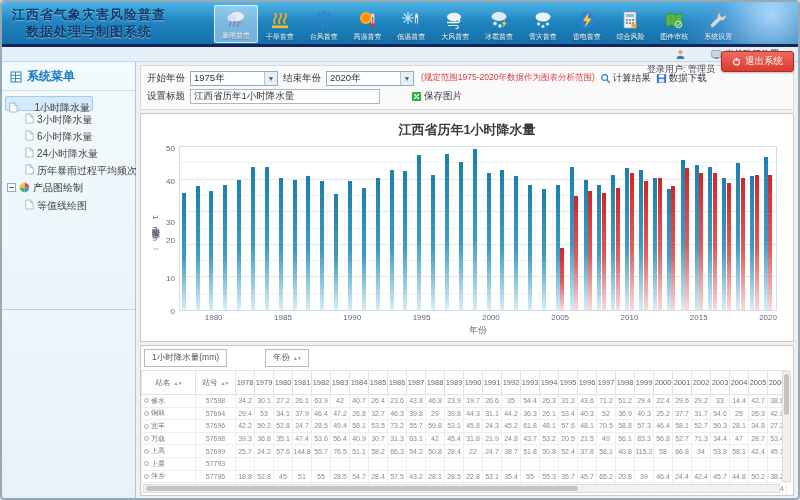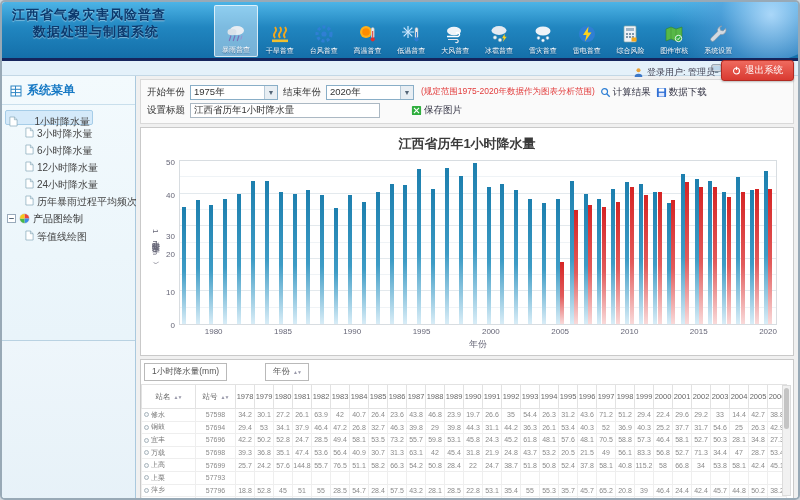--- a/index.html
+++ b/index.html
@@ -1,22 +1,22 @@
 <!DOCTYPE html>
 <html><head>
 <meta charset="utf-8">
 <style>
   * { margin:0; padding:0; box-sizing:border-box; }
   html,body { background:#cfd6dc; font-family:"Liberation Sans","DejaVu Sans",sans-serif; }
   .win { position:relative; width:800px; height:500px; background:#fff; border:2px solid #98a9b6;
          border-radius:5px; overflow:hidden; }
 
   
-  .hdr { position:relative; height:56px;
-         background:linear-gradient(180deg,#4db4e6 0%,#2186c0 45%,#146fa9 100%); overflow:hidden;text-align:center; }
+  .hdr { position:relative; height:42px;
+         background:linear-gradient(180deg,#4db4e6 0%,#2186c0 45%,#146fa9 100%); overflow:hidden; }
   .hdr::after { content:""; position:absolute; right:-30px; top:-30px; width:190px; height:95px;
          background:radial-gradient(circle at 70% 45%, rgba(190,225,255,.85) 0%, rgba(90,160,220,.55) 35%, rgba(20,90,150,0) 70%);
          border-radius:50%; }
   .hdr-title { position:absolute; left:10px; top:4px; z-index:3; font-weight:bold; font-size:13px;
          color:#0c3a6e; line-height:17px; letter-spacing:1px; text-shadow:0 1px 1px rgba(255,255,255,.45); }
   .hdr-title .l2 { padding-left:14px; }
   .toolbar { position:absolute; left:212px; right:58px; top:3px; bottom:1px; display:flex; z-index:4; }
   .tb-item { width:47px; display:flex; flex-direction:column; align-items:center; justify-content:flex-end;
          padding-bottom:1px; cursor:pointer; }
   .tb-item.active { background:rgba(215,240,255,.5); border:1px solid rgba(255,255,255,.7); border-radius:2px; }
@@ -24,21 +24,21 @@
   .tb-lb { font-size:7px; color:#fff; white-space:nowrap; text-shadow:0 1px 1px rgba(0,40,80,.6); margin-top:1px; }
   .hdr-strip { height:3px; background:#15255d; }
 
   
   .crumbbar { position:relative; height:15px; background:#e4f1fa; border-bottom:1px solid #c3d8e6;
          display:flex; align-items:center; font-size:9px; color:#4a5a68; padding:0 6px;justify-content:flex-end; }
   .crumbbar .bc-ic svg { width:11px; height:11px; margin-right:3px; display:block; }
   .crumb-label { font-weight:bold; color:#35506a; margin-right:4px; }
   .crumb-path { color:#6b7d8d; }
   .userzone { position:absolute; right:4px; top:-6px; display:flex; align-items:center; gap:6px; }
-  .login { display:flex; align-items:center; gap:3px; font-size:9px; color:#445; margin-top:8px; }
+  .login { display:flex; align-items:center; gap:3px; font-size:9px; color:#445; margin-top:8px;flex-direction:column; }
   .login svg { width:11px; height:11px; }
   .logout-btn { display:flex; align-items:center; gap:4px; background:linear-gradient(180deg,#ef6a5e,#d93a31);
          border:1px solid #b02a22; color:#fff; font-size:9.5px; padding:3px 10px; border-radius:3px; cursor:pointer;
          box-shadow:0 1px 2px rgba(0,0,0,.25); margin-top:5px; }
   .logout-btn svg { width:9px; height:9px; }
 
   
   .body { display:flex; height:437px; }
   .sidebar { width:134px; background:linear-gradient(180deg,#f3fafd,#e2f0f8); border-right:1px solid #aac9de;
          display:flex; flex-direction:column; }
@@ -309,27 +309,20 @@
                 <path d="M6 1 v3 h3" fill="none" stroke="#8ab" stroke-width="0.8"></path>
               </svg></span>
             <span>3小时降水量</span>
           </div>
           <div class="tree-item">
             <span><svg width="9" height="11" viewBox="0 0 10 12">
                 <path d="M1 1 h5 l3 3 v7 h-8 z" fill="#fff" stroke="#8ab" stroke-width="0.8"></path>
                 <path d="M6 1 v3 h3" fill="none" stroke="#8ab" stroke-width="0.8"></path>
               </svg></span>
             <span>6小时降水量</span>
-          </div>
-          <div class="tree-item">
-            <span><svg width="9" height="11" viewBox="0 0 10 12">
-                <path d="M1 1 h5 l3 3 v7 h-8 z" fill="#fff" stroke="#8ab" stroke-width="0.8"></path>
-                <path d="M6 1 v3 h3" fill="none" stroke="#8ab" stroke-width="0.8"></path>
-              </svg></span>
-            <span>12小时降水量</span>
           </div>
           <div class="tree-item">
             <span><svg width="9" height="11" viewBox="0 0 10 12">
                 <path d="M1 1 h5 l3 3 v7 h-8 z" fill="#fff" stroke="#8ab" stroke-width="0.8"></path>
                 <path d="M6 1 v3 h3" fill="none" stroke="#8ab" stroke-width="0.8"></path>
               </svg></span>
             <span>24小时降水量</span>
           </div>
           <div class="tree-item">
             <span><svg width="9" height="11" viewBox="0 0 10 12">

